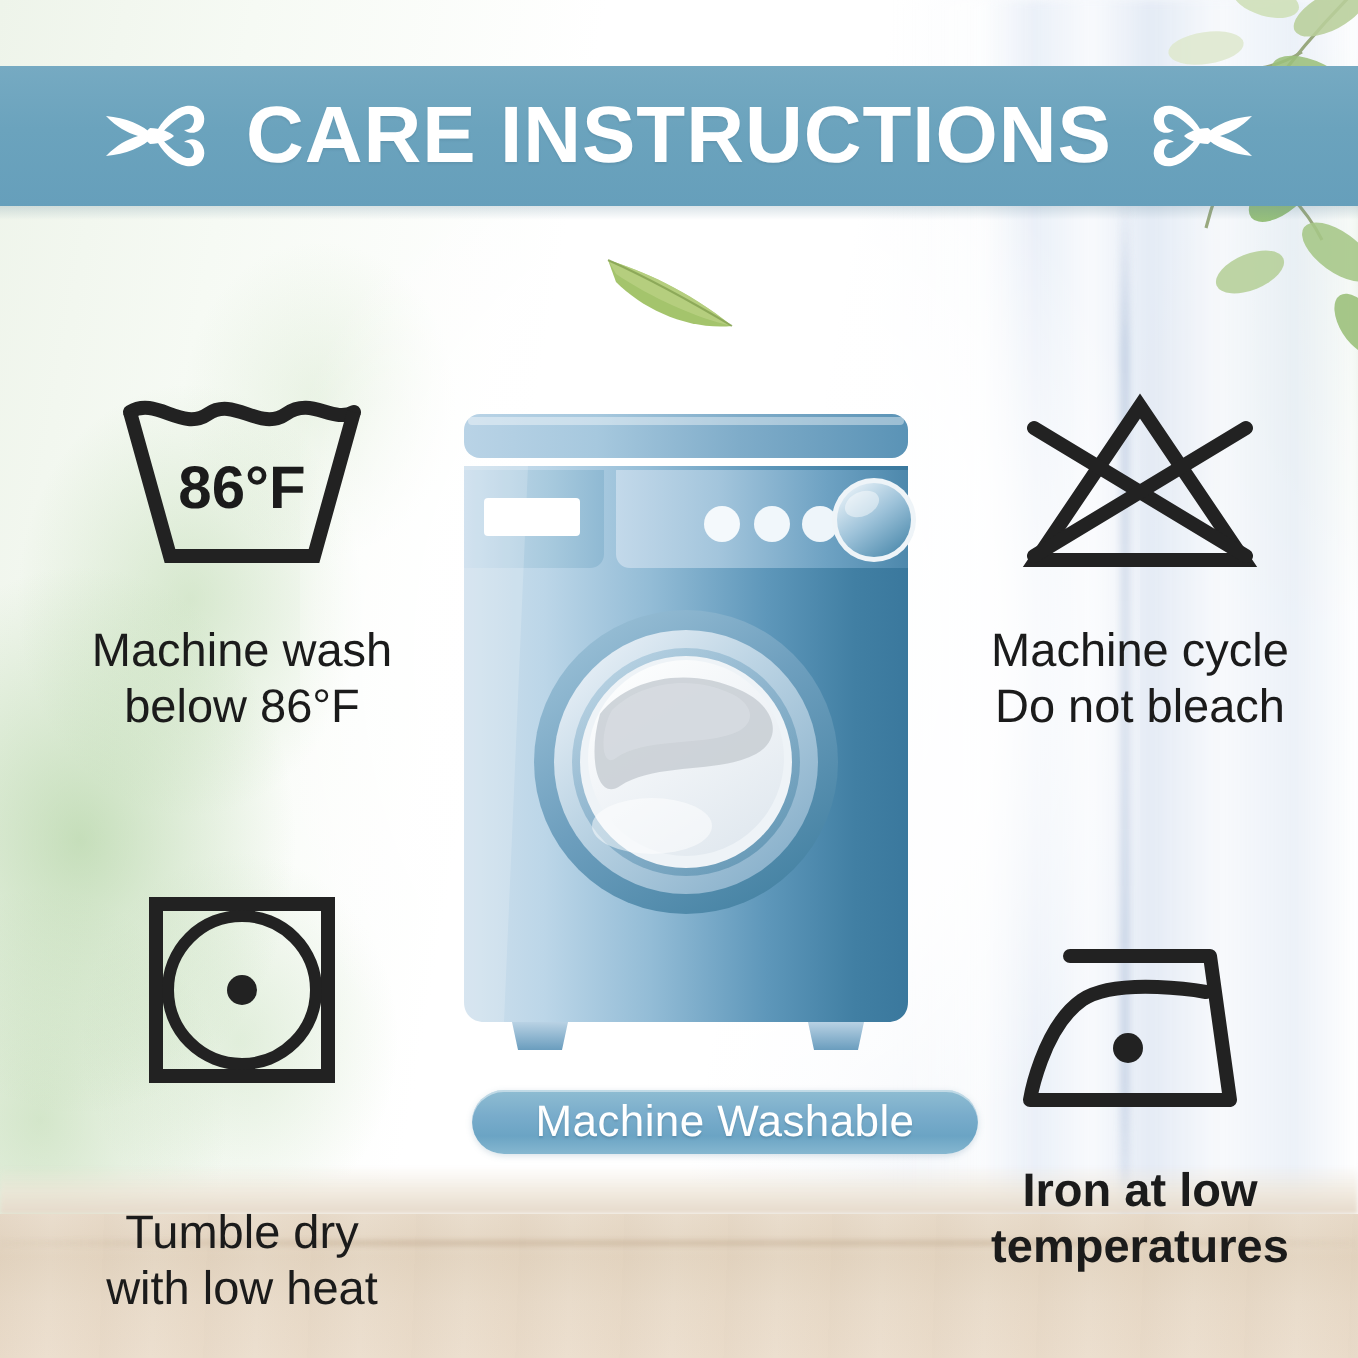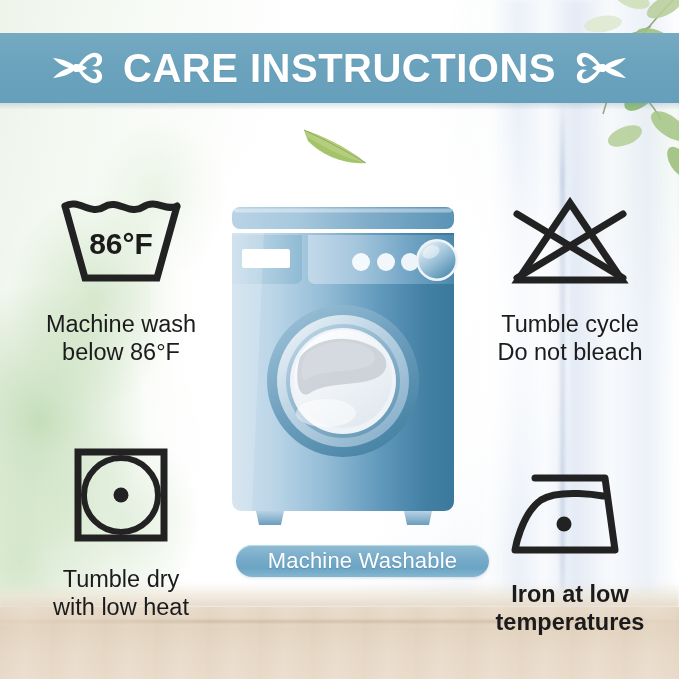--- a/index.html
+++ b/index.html
@@ -100,21 +100,21 @@
   .care-label {
     margin-top: 19px;
     font-size: 23.5px;
     line-height: 1.18;
     color: #1b1b1b;
     text-align: center;
     white-space: pre-line;
   }
   #care-wash   { left: 14px;  top: 196px; width: 214px; }
   #care-bleach { left: 470px; top: 196px; width: 200px; }
-  #care-dry    { left: 14px;  top: 447px; width: 214px; }
+  #care-dry    { left: 14px;  top: 447px; width: 214px; gap: 36px; }
   #care-iron   { left: 470px; top: 466px; width: 200px; font-weight: bold; }
 
   
   .machine { position: absolute; left: 228px; top: 205px; width: 230px; height: 330px; }
   .machine svg { width: 100%; height: 100%; display: block; }
 
   
   .badge {
     position: absolute; left: 236px; top: 545px; width: 253px; height: 32px;
     border-radius: 16px;
@@ -207,21 +207,21 @@
   </div>
 
   <div class="care-item" id="care-bleach">
     <span class="care-icon">
       <svg width="130" height="92" viewBox="0 0 130 92">
         <path d="M65 7 L 117 84 L 13 84 Z" stroke="#222" stroke-width="7" fill="none" stroke-linejoin="miter"></path>
         <path d="M12 18 L 118 82" stroke="#222" stroke-width="7" fill="none" stroke-linecap="round"></path>
         <path d="M118 18 L 12 82" stroke="#222" stroke-width="7" fill="none" stroke-linecap="round"></path>
       </svg>
     </span>
-    <span class="care-label">Tumble cycle
+    <span class="care-label">Machine cycle
 Do not bleach</span>
   </div>
 
   <div class="care-item" id="care-dry">
     <span class="care-icon">
       <svg width="100" height="96" viewBox="0 0 100 96">
         <rect x="7" y="5" width="86" height="86" stroke="#222" stroke-width="7" fill="none"></rect>
         <circle cx="50" cy="48" r="37" stroke="#222" stroke-width="6" fill="none"></circle>
         <circle cx="50" cy="48" r="7.5" fill="#222"></circle>
       </svg>

